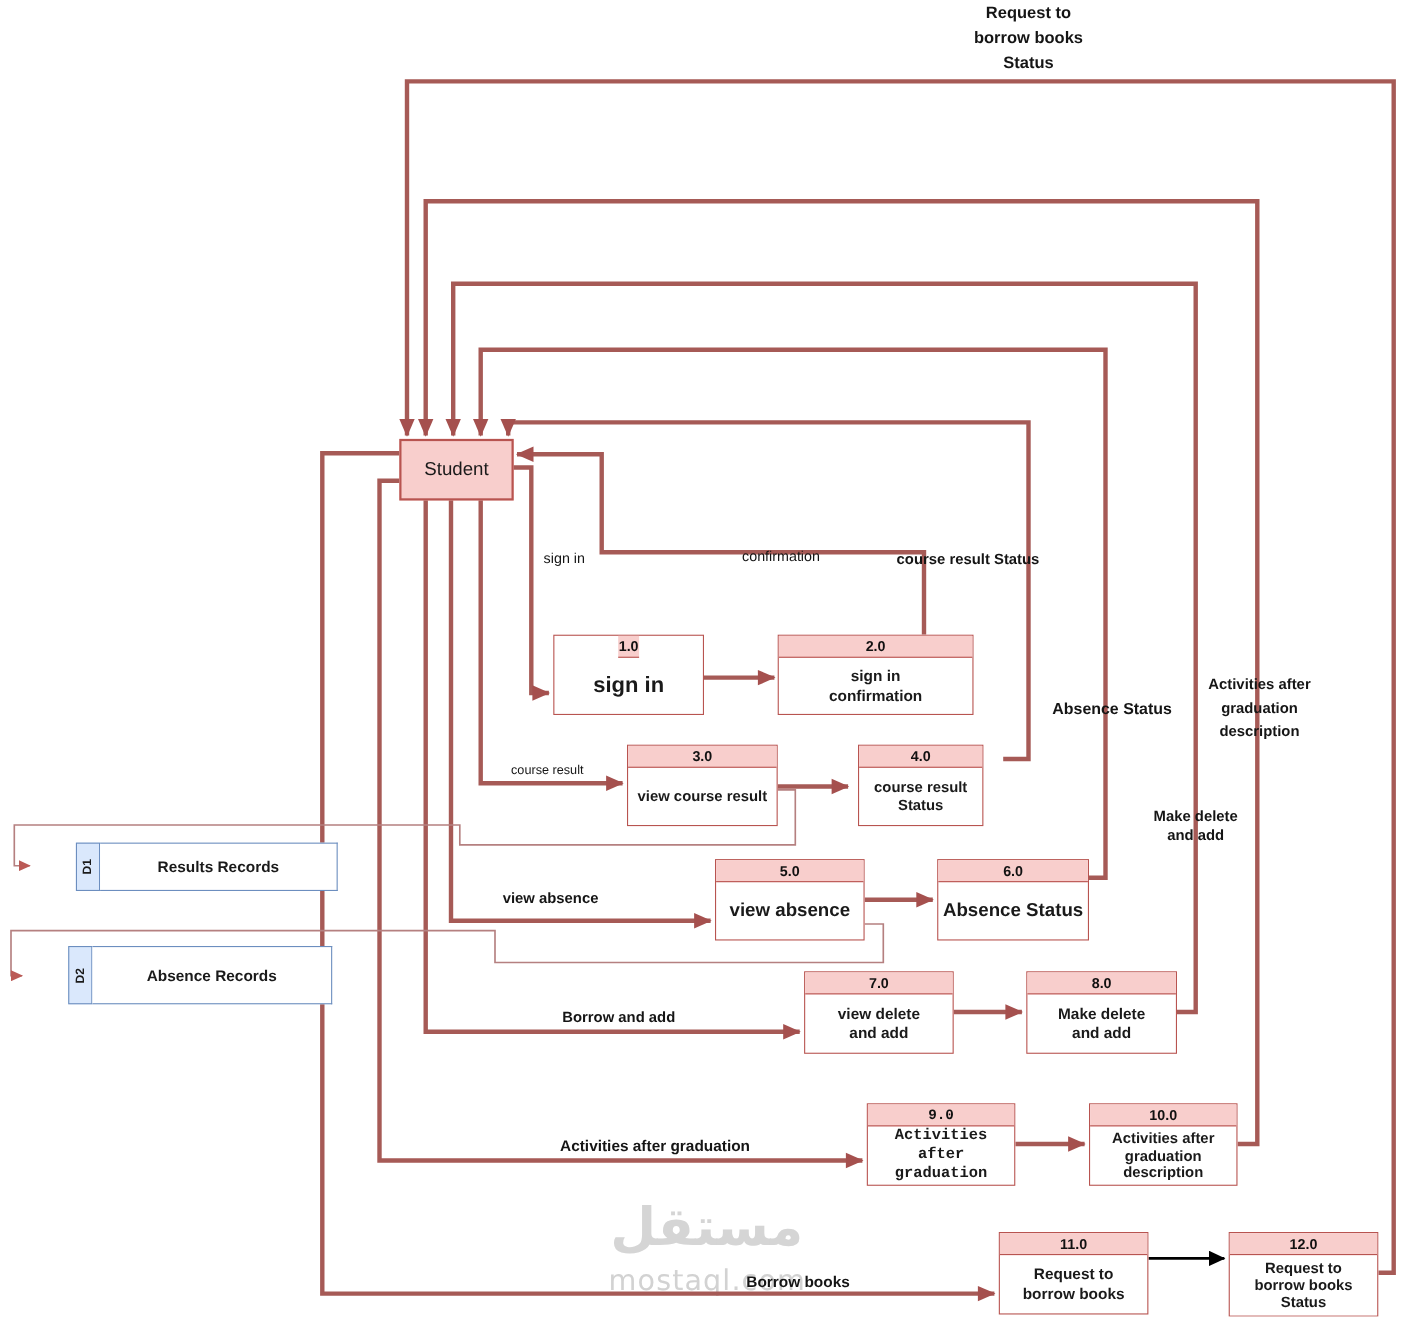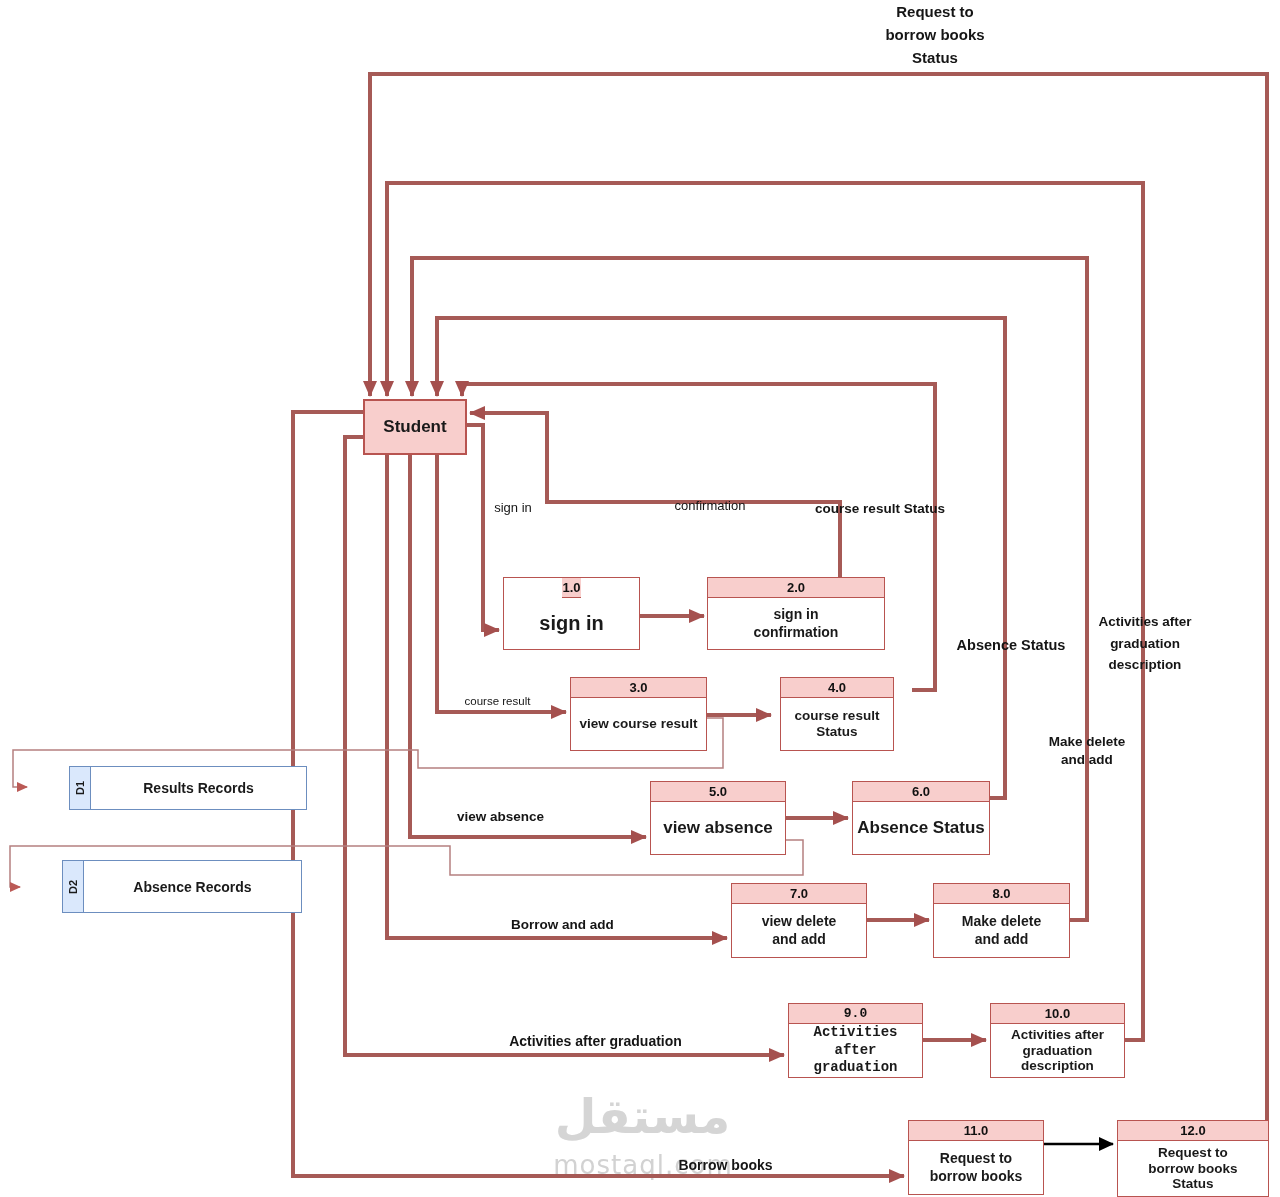--- a/index.html
+++ b/index.html
@@ -8,21 +8,21 @@
   
   .wm{position:absolute;z-index:0;text-align:center;color:#d5d5d5;
       font-family:"DejaVu Sans",sans-serif;}
   .wm-ar{left:545px;top:1088px;width:195px;font-size:48px;font-weight:bold;}
   .wm-la{left:548px;top:1150px;width:190px;font-size:26px;color:#d2d2d2;letter-spacing:1px;}
   
   #lines{position:absolute;left:0;top:0;z-index:1;}
   
   .entity{position:absolute;z-index:2;background:#f8cecc;border:2px solid #b85450;
           display:flex;align-items:center;justify-content:center;
-          font-weight:bold;font-size:17px;color:#1a1a1a;}
+          font-weight:normal;font-size:17px;color:#1a1a1a;}
   
   .process{position:absolute;z-index:2;border:1.6px solid #b85450;background:#fff;
            display:flex;flex-direction:column;box-sizing:border-box;}
   .process .hdr{background:#f8cecc;border-bottom:1.6px solid #b85450;font-weight:bold;
                 font-size:13px;text-align:center;height:19px;line-height:19px;flex:0 0 19px;}
   .process .pbody{flex:1;display:flex;align-items:center;justify-content:center;
                   text-align:center;font-weight:bold;font-size:14px;line-height:1.25;
                   white-space:pre-line;color:#1a1a1a;}
   .p-xl .pbody{font-size:20px;}
   .p-lg .pbody{font-size:17px;}
@@ -138,21 +138,21 @@
     <div class="hdr">10.0</div>
     <div class="pbody">Activities after
 graduation
 description</div>
   </div>
   <div class="process" style="left:908px;top:1120px;width:136px;height:75px;">
     <div class="hdr">11.0</div>
     <div class="pbody">Request to
 borrow books</div>
   </div>
-  <div class="process p-sm" style="left:1117px;top:1120px;width:152px;height:77px;">
+  <div class="process p-sm" style="left:1117px;top:1120px;width:136px;height:77px;">
     <div class="hdr">12.0</div>
     <div class="pbody">Request to
 borrow books
 Status</div>
   </div>
 
   <div class="store" style="left:30px;top:766px;width:238px;height:44px;">
     <div class="tab">
       <span>D1</span>
     </div>

